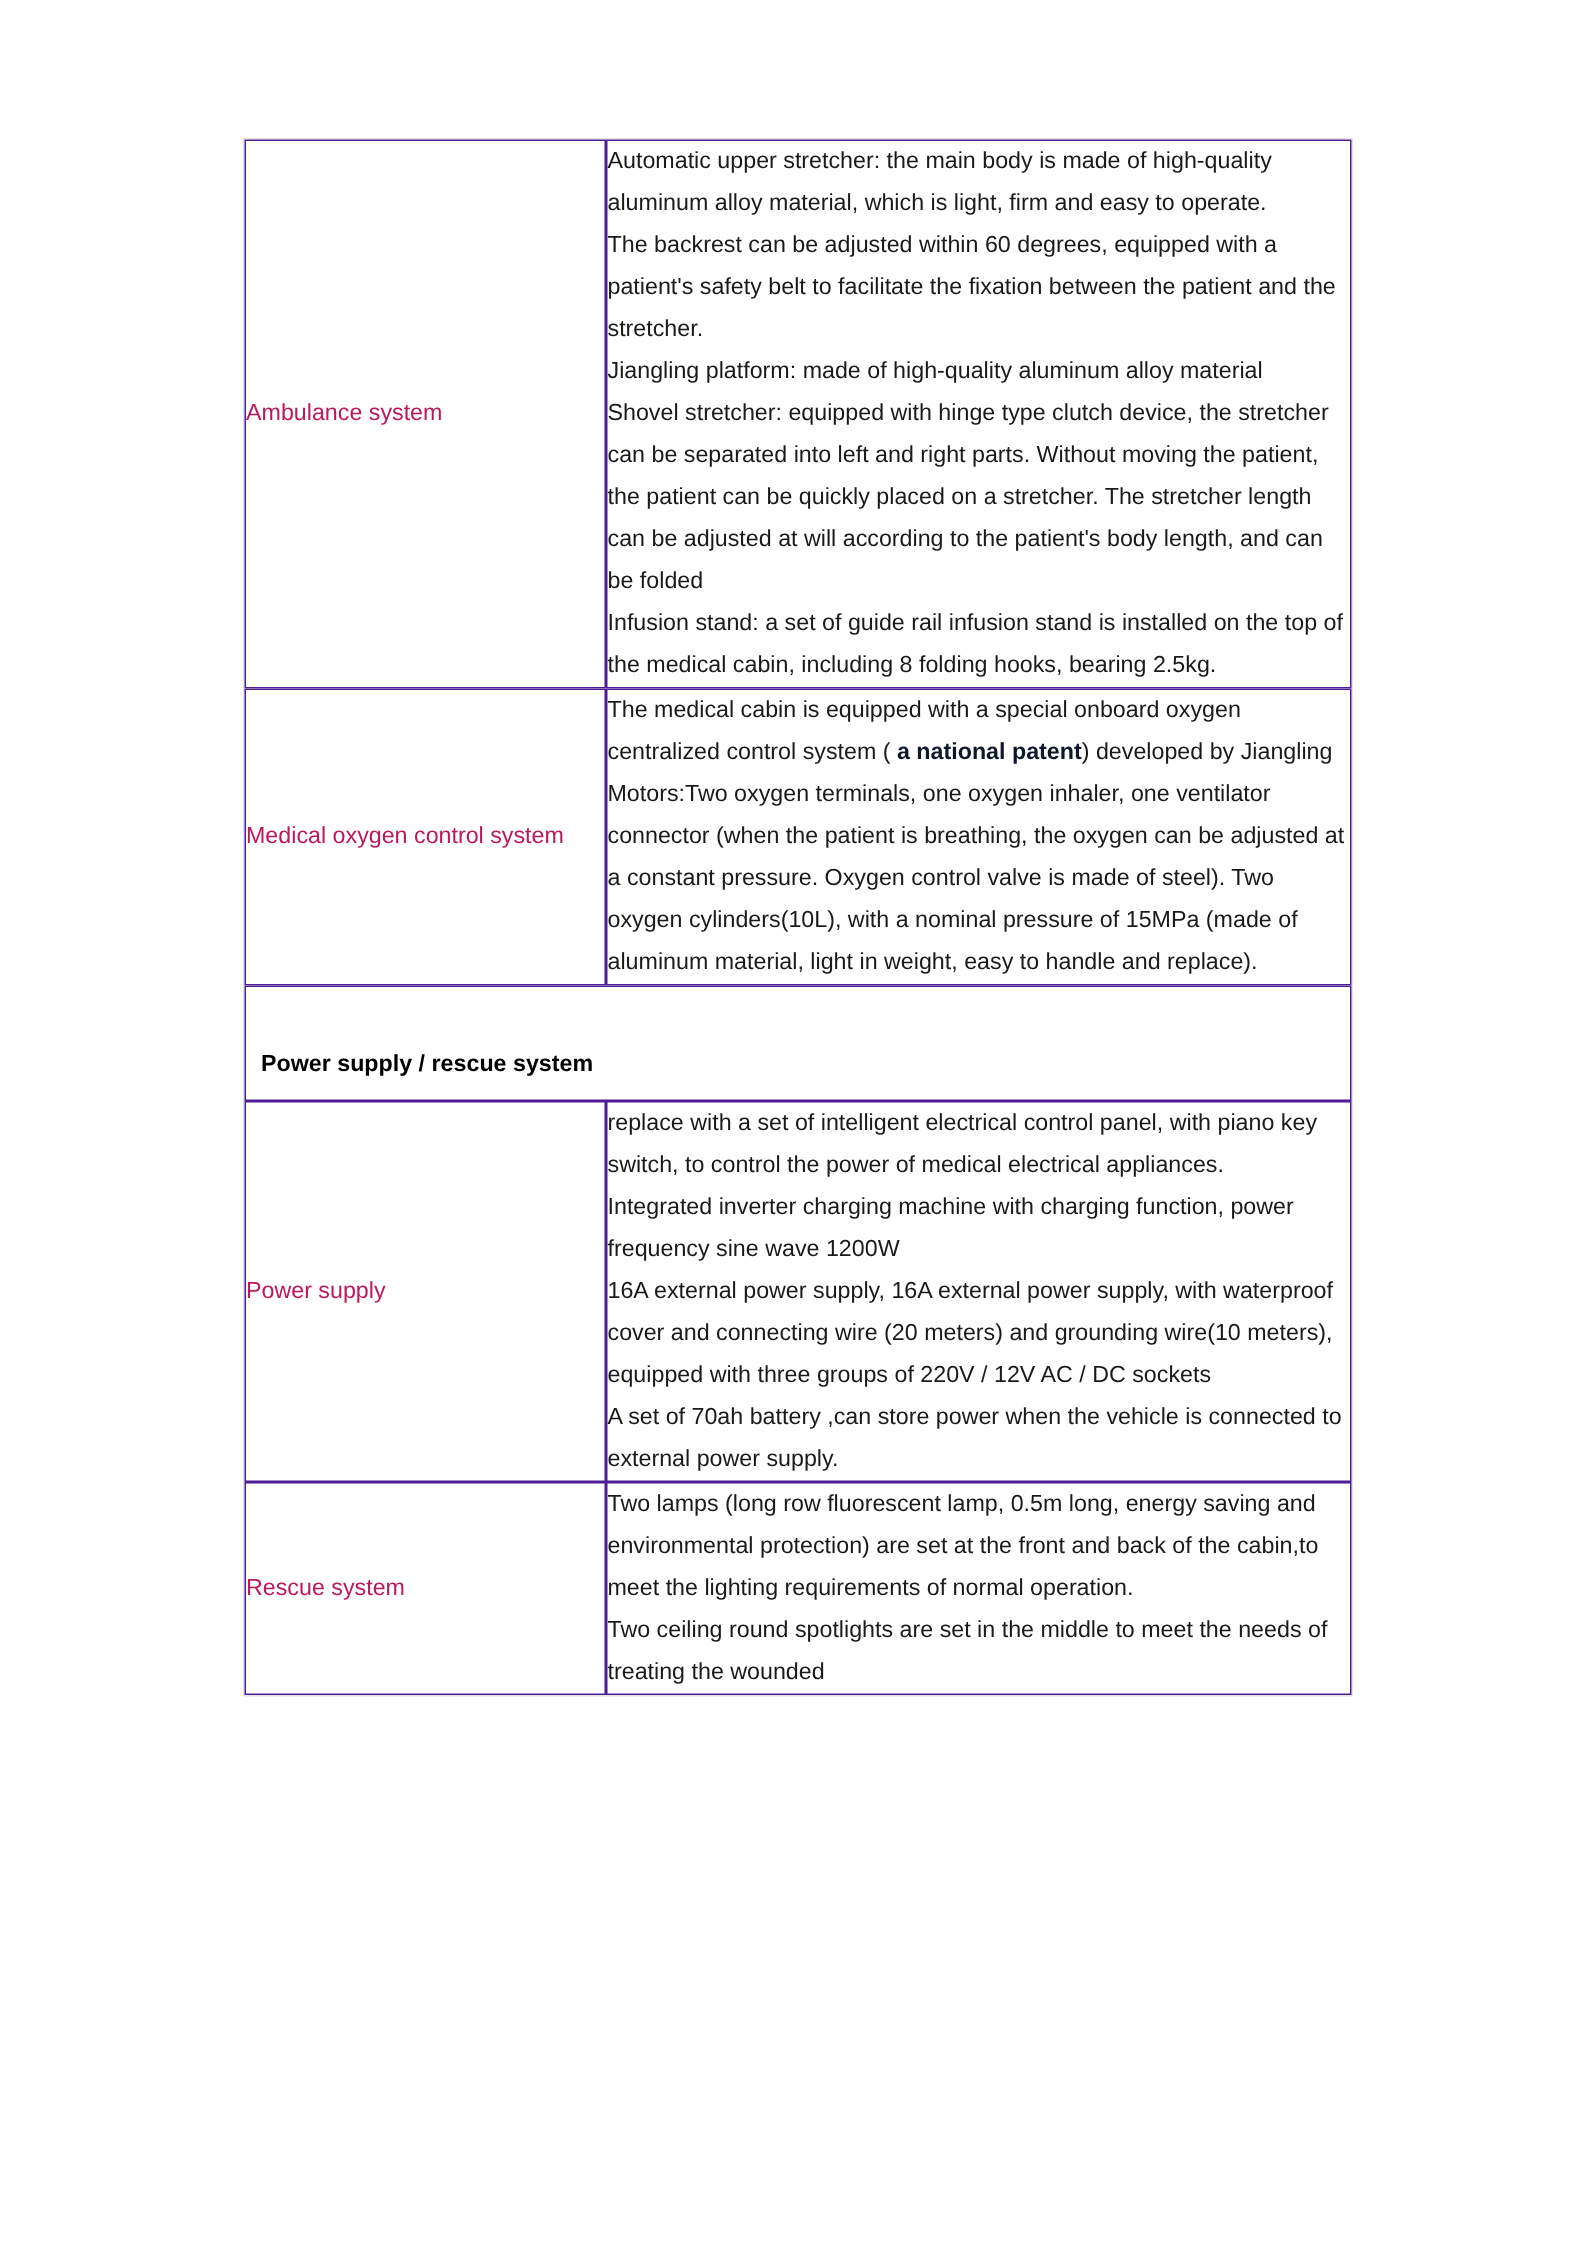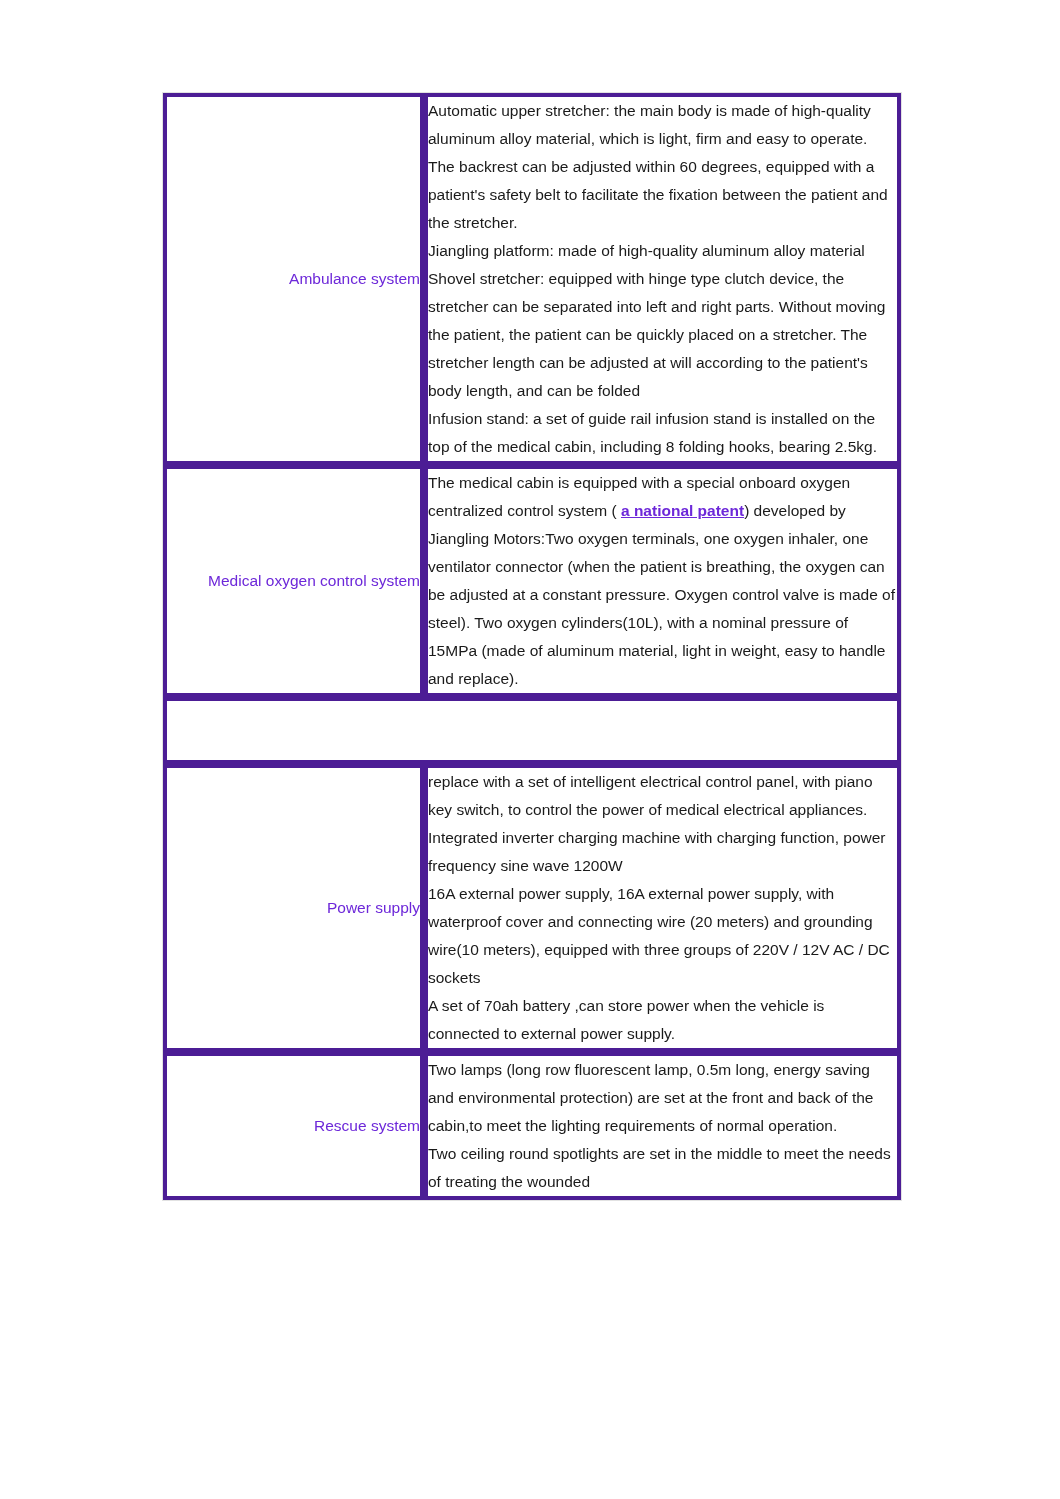--- a/index.html
+++ b/index.html
@@ -28,35 +28,34 @@
     top: 92px;
     width: 740px;
     border-collapse: separate;
     border-spacing: 0;
     background: #ffffff;
     border: 1px solid #e2e2e2;
     box-shadow: inset 0 0 0 1px #ffffff;
   }
 
   .spec-table td {
-    border: 4px solid #4c1d95;
+    border: 1px solid #4c1d95;
     padding: 0;
     vertical-align: middle;
     background: #ffffff;
   }
 
   .col-label {
-    width: 261px;
+    width: 241px;
     box-sizing: border-box;
     padding: 10px 6px 10px 10px;
     font-size: 15.5px;
     line-height: 28px;
-    color: #6d28d9;
+    color: #be185d;
     vertical-align: middle;
-    text-align: right;
   }
 
   .col-desc {
     box-sizing: border-box;
     padding: 12px 12px 12px 10px;
     font-size: 15.5px;
     line-height: 28px;
     color: #1a1a1a;
     vertical-align: top;
   }
@@ -85,23 +84,22 @@
 
   .section-head-text {
     display: block;
     font-size: 15.5px;
     line-height: 28px;
     font-weight: bold;
     color: #000000;
   }
 
   .highlight-red {
-    color: #6d28d9;
+    color: #0f172a;
     font-weight: bold;
-    text-decoration: underline;
   }
 </style>
 </head>
 <body>
 
 <div class="page">
 
   <table class="spec-table">
     <tbody>
 
@@ -120,20 +118,21 @@
         <td class="col-label">Medical oxygen control system</td>
         <td class="col-desc">
           <p><span>The medical cabin is equipped with a special onboard oxygen centralized control system ( </span><span class="highlight-red">a national patent</span><span>) developed by Jiangling Motors:Two oxygen terminals, one oxygen inhaler, one ventilator connector (when the patient is breathing, the oxygen can be adjusted at a constant pressure. Oxygen control valve is made of steel). Two oxygen cylinders(10L), with a nominal pressure of 15MPa (made of aluminum material, light in weight, easy to handle and replace).</span></p>
         </td>
       </tr>
 
       <tr>
         <td class="section-head-cell" colspan="2">
           <span class="section-head-inner">
             <span class="section-head-spacer">&nbsp;</span>
+            <span class="section-head-text">Power supply / rescue system</span>
           </span>
         </td>
       </tr>
 
       <tr>
         <td class="col-label">Power supply</td>
         <td class="col-desc">
           <p>replace with a set of intelligent electrical control panel, with piano key switch, to control the power of medical electrical appliances.</p>
           <p>Integrated inverter charging machine with charging function, power frequency sine wave 1200W</p>
           <p>16A external power supply, 16A external power supply, with waterproof cover and connecting wire (20 meters) and grounding wire(10 meters), equipped with three groups of 220V / 12V AC / DC sockets</p>

